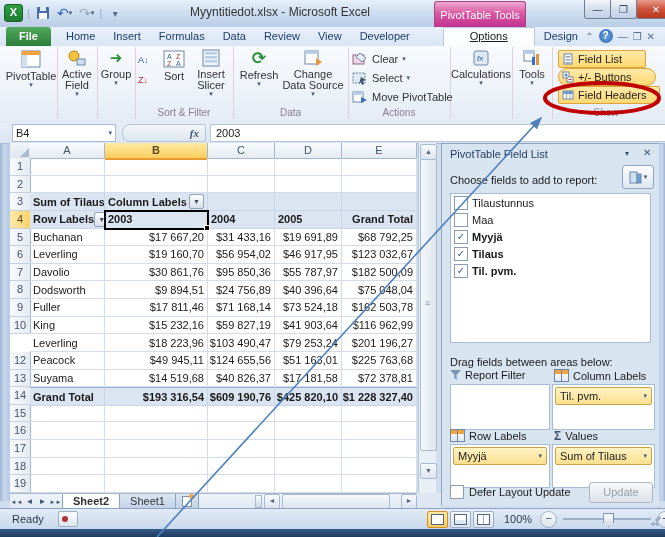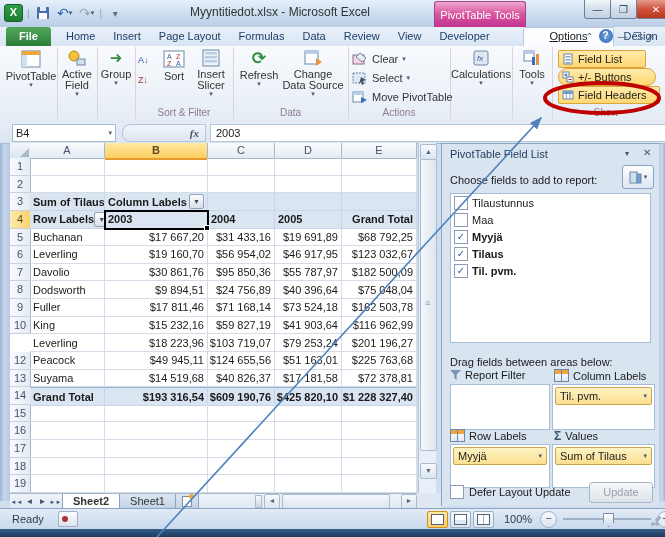--- a/index.html
+++ b/index.html
@@ -173,21 +173,20 @@
       <div class="wbtn">❐</div>
       <div class="wbtn close">✕</div>
     </div>
   </div>
 
   <div class="abs" id="tabrow">
     <div id="ribbon-tabs">
         <div class="tab file">File</div>
         <div class="tab">Home</div>
         <div class="tab">Insert</div>
-        <div class="tab">Page Layout</div>
         <div class="tab">Formulas</div>
         <div class="tab">Data</div>
         <div class="tab">Review</div>
         <div class="tab">View</div>
         <div class="tab">Developer</div>
         <div class="tab active ctx">Options</div>
         <div class="tab">Design</div>
       </div>
     <div id="tab-right-controls">
       <span class="mini-ic">⌃</span>
@@ -443,21 +442,21 @@
         <div class="cell num" style="left: 332px; width: 68px; top: 156.053px; height: 16.6316px;">$162 503,78</div>
         <div class="rh" style="top: 173.684px; height: 16.6316px; line-height: 16.6316px;">10</div>
         <div class="cell " style="left: 20px; width: 68px; top: 173.684px; height: 16.6316px;">King</div>
         <div class="cell num" style="left: 95px; width: 96px; top: 173.684px; height: 16.6316px;">$15 232,16</div>
         <div class="cell num" style="left: 198px; width: 60px; top: 173.684px; height: 16.6316px;">$59 827,19</div>
         <div class="cell num" style="left: 265px; width: 60px; top: 173.684px; height: 16.6316px;">$41 903,64</div>
         <div class="cell num" style="left: 332px; width: 68px; top: 173.684px; height: 16.6316px;">$116 962,99</div>
         <div class="rh" style="top: 191.316px; height: 16.6316px; line-height: 16.6316px; margin-top: 48px;">11</div>
         <div class="cell " style="left: 20px; width: 68px; top: 191.316px; height: 16.6316px;">Leverling</div>
         <div class="cell num" style="left: 95px; width: 96px; top: 191.316px; height: 16.6316px;">$18 223,96</div>
-        <div class="cell num" style="left: 198px; width: 60px; top: 191.316px; height: 16.6316px;">$103 719,07</div>
+        <div class="cell num" style="left: 198px; width: 60px; top: 191.316px; height: 16.6316px;">$103 490,47</div>
         <div class="cell num" style="left: 265px; width: 60px; top: 191.316px; height: 16.6316px;">$79 253,24</div>
         <div class="cell num" style="left: 332px; width: 68px; top: 191.316px; height: 16.6316px;">$201 196,27</div>
         <div class="rh" style="top: 208.947px; height: 16.6316px; line-height: 16.6316px;">12</div>
         <div class="cell " style="left: 20px; width: 68px; top: 208.947px; height: 16.6316px;">Peacock</div>
         <div class="cell num" style="left: 95px; width: 96px; top: 208.947px; height: 16.6316px;">$49 945,11</div>
         <div class="cell num" style="left: 198px; width: 60px; top: 208.947px; height: 16.6316px;">$124 655,56</div>
         <div class="cell num" style="left: 265px; width: 60px; top: 208.947px; height: 16.6316px;">$51 163,01</div>
         <div class="cell num" style="left: 332px; width: 68px; top: 208.947px; height: 16.6316px;">$225 763,68</div>
         <div class="rh" style="top: 226.579px; height: 16.6316px; line-height: 16.6316px;">13</div>
         <div class="cell " style="left: 20px; width: 68px; top: 226.579px; height: 16.6316px;">Suyama</div>

